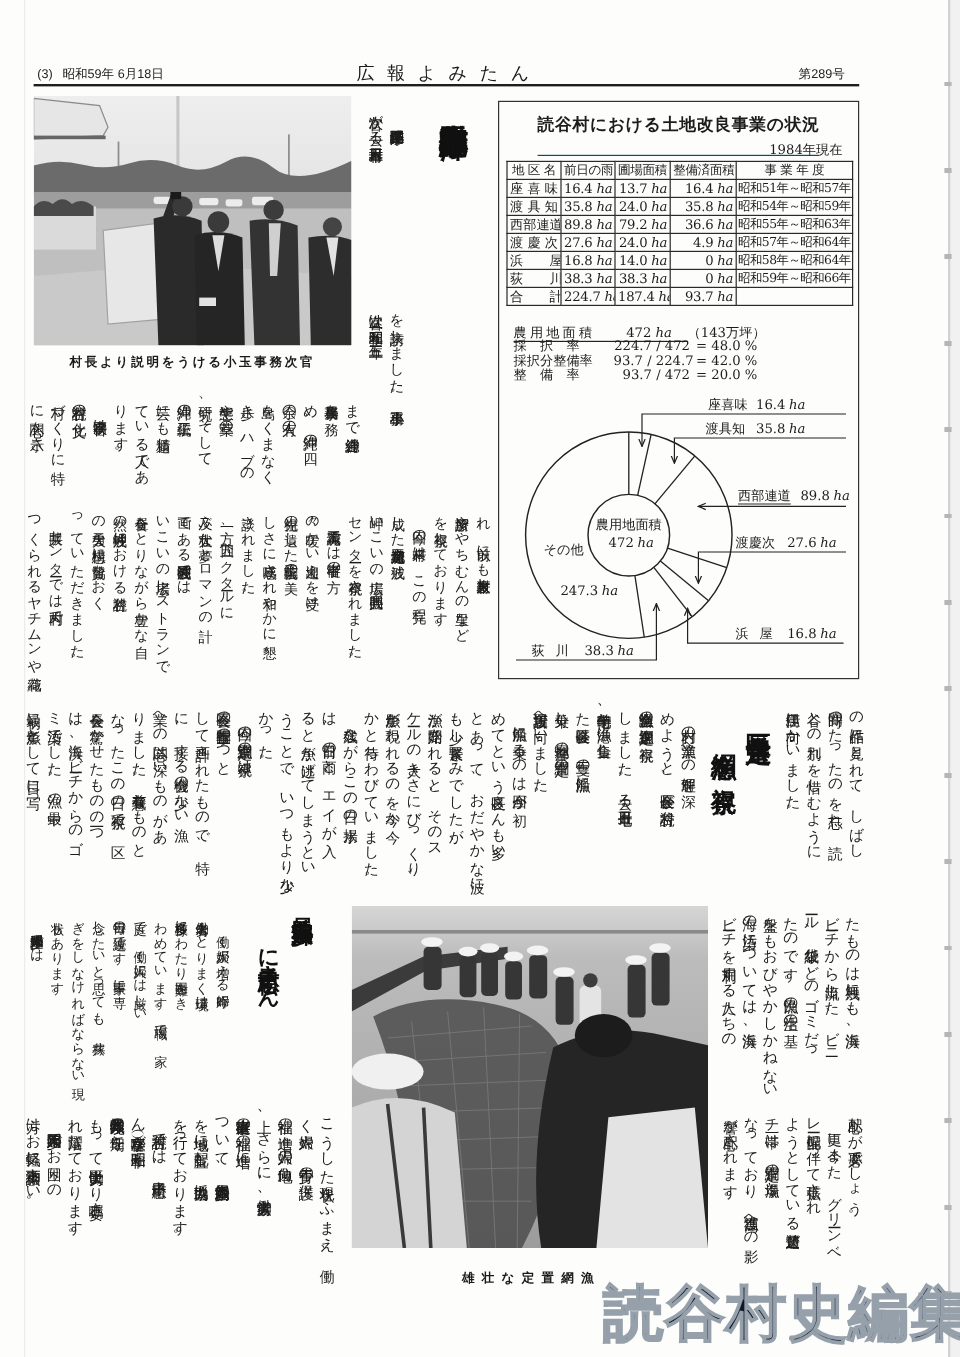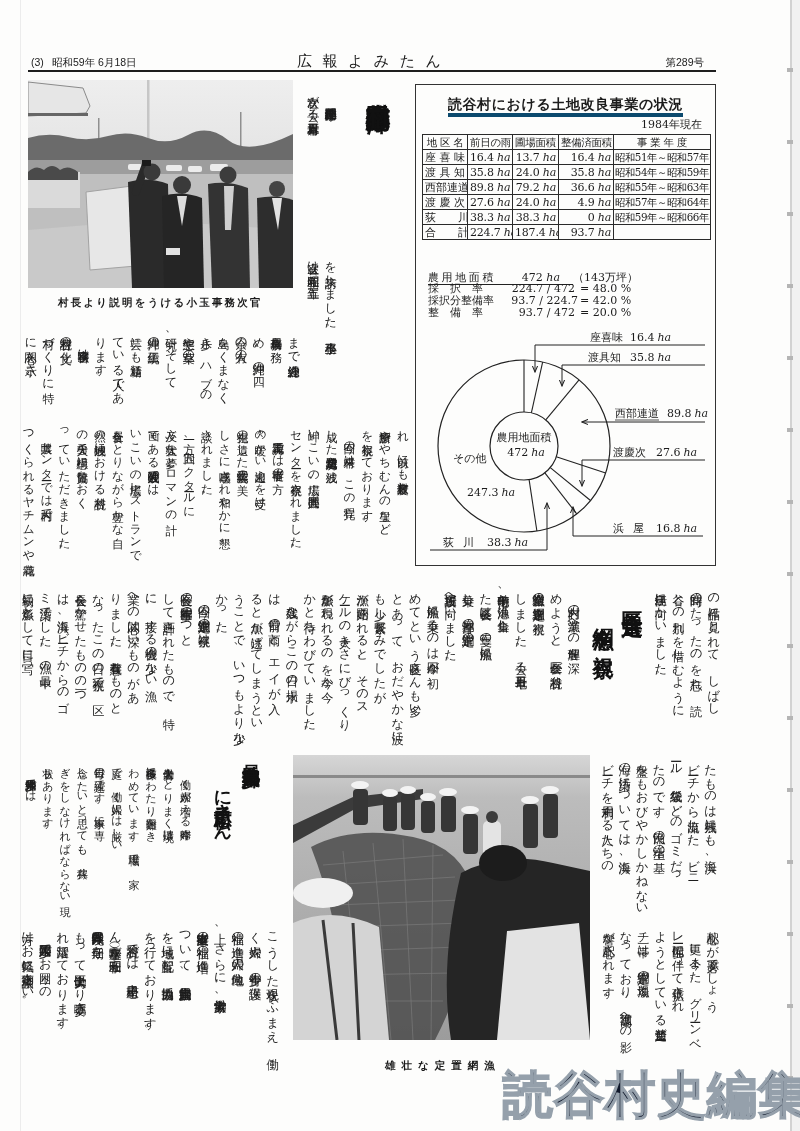--- a/index.html
+++ b/index.html
@@ -17,21 +17,21 @@
 .hdr-rule{left:28px;top:70px;width:688px;height:2px;background:#1e1e1e}
 
 .vt{position:absolute;writing-mode:vertical-rl;white-space:nowrap;font-family:"DejaVu Serif","Liberation Serif",serif;color:#1d1d1d}
 .vt .col{display:block;white-space:nowrap}
 .vhead{position:absolute;writing-mode:vertical-rl;white-space:nowrap;font-weight:bold;font-family:"DejaVu Serif","Liberation Serif",serif;color:#111;line-height:1}
 
 .caption{font-family:Liberation Serif, serif;font-weight:bold;font-size:10.5px;line-height:12px;color:#1a1a1a;white-space:nowrap}
 
 .landbox{left:415px;top:84px;width:301px;height:482px;border:1.5px solid #333}
 .land-title{left:415px;top:96px;width:301px;text-align:center;font-size:14px;font-weight:bold;letter-spacing:0.6px;line-height:16px}
-.land-title span{border-bottom:4px solid #0c4a6e;padding-bottom:1px}
+.land-title span{border-bottom:1px solid #0c4a6e;padding-bottom:17px}
 .land-asof{left:415px;top:119px;width:287px;text-align:right;font-size:11px;line-height:12px}
 table.land{position:absolute;left:422px;top:134px;width:288px;border-collapse:collapse;table-layout:fixed}
 table.land td{height:15px;border:1px solid #2a2a2a;font-size:11px;line-height:13px;padding:0 2px;white-space:nowrap;overflow:hidden}
 table.land td.c{text-align:right}
 table.land td.r{text-align:right;letter-spacing:-0.2px}
 table.land td.p{font-size:10.3px;letter-spacing:-0.4px;padding:0 1px}
 table.land td.h{font-size:10.5px;letter-spacing:-0.3px;text-align:center}
 table.land i{font-style:italic;font-family:"DejaVu Serif","Liberation Serif",serif}
 .sum-row{position:absolute;left:0;width:800px;height:12px;font-size:11px;line-height:12px;white-space:nowrap}
 .sum-row span{position:absolute;top:0}
@@ -207,20 +207,27 @@
     <td class="r"><span>79.2</span> <i>ha</i></td>
     <td class="r"><span>36.6</span> <i>ha</i></td>
     <td class="p">昭和55年～昭和63年</td>
   </tr>
   <tr>
     <td class="c">渡 慶 次</td>
     <td class="r"><span>27.6</span> <i>ha</i></td>
     <td class="r"><span>24.0</span> <i>ha</i></td>
     <td class="r"><span>4.9</span> <i>ha</i></td>
     <td class="p">昭和57年～昭和64年</td>
+  </tr>
+  <tr>
+    <td class="c">浜　　屋</td>
+    <td class="r"><span>16.8</span> <i>ha</i></td>
+    <td class="r"><span>14.0</span> <i>ha</i></td>
+    <td class="r"><span>0</span> <i>ha</i></td>
+    <td class="p">昭和58年～昭和64年</td>
   </tr>
   <tr>
     <td class="c">荻　　川</td>
     <td class="r"><span>38.3</span> <i>ha</i></td>
     <td class="r"><span>38.3</span> <i>ha</i></td>
     <td class="r"><span>0</span> <i>ha</i></td>
     <td class="p">昭和59年～昭和66年</td>
   </tr>
   <tr>
     <td class="c">合　　計</td>

